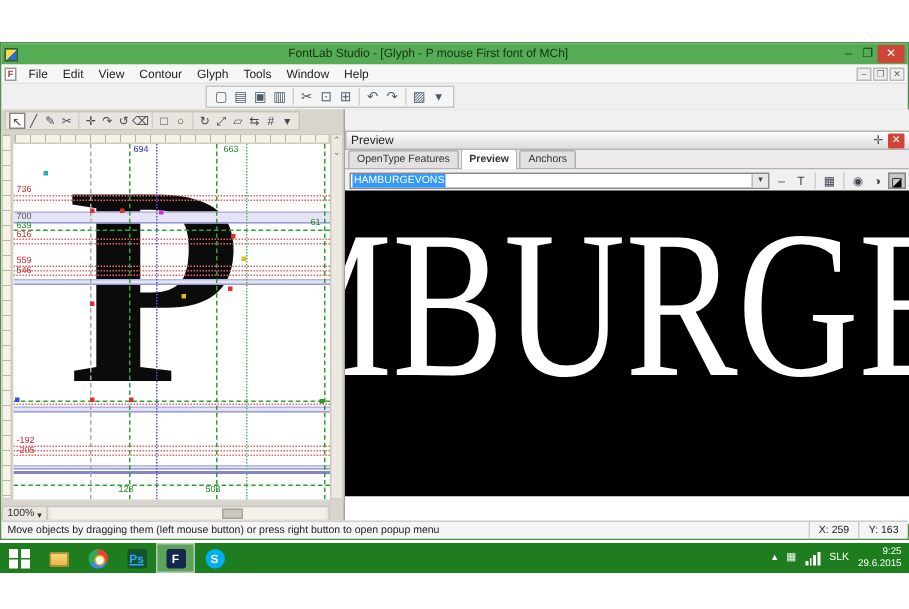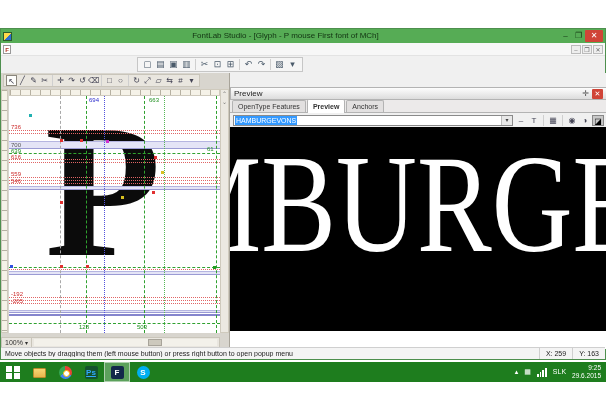--- a/index.html
+++ b/index.html
@@ -146,20 +146,30 @@
   <div class="titlebar">
     <div class="app-icon"></div>
     <div class="title-text">FontLab Studio - [Glyph - P mouse First font of MCh]</div>
     <div class="cap">–</div>
     <div class="cap">❐</div>
     <div class="cap close">✕</div>
   </div>
 
   <div class="menubar">
     <div class="doc-icon">F</div>
+    <div style="display:flex">
+        <div class="menu-item">File</div>
+        <div class="menu-item">Edit</div>
+        <div class="menu-item">View</div>
+        <div class="menu-item">Contour</div>
+        <div class="menu-item">Glyph</div>
+        <div class="menu-item">Tools</div>
+        <div class="menu-item">Window</div>
+        <div class="menu-item">Help</div>
+      </div>
     <div class="mdi-controls">
       <div class="mdi-btn">–</div>
       <div class="mdi-btn">❐</div>
       <div class="mdi-btn">✕</div>
     </div>
   </div>
 
   <div class="toolbar-row">
     <div class="toolbar-box">
         <div class="tbico">▢</div>

